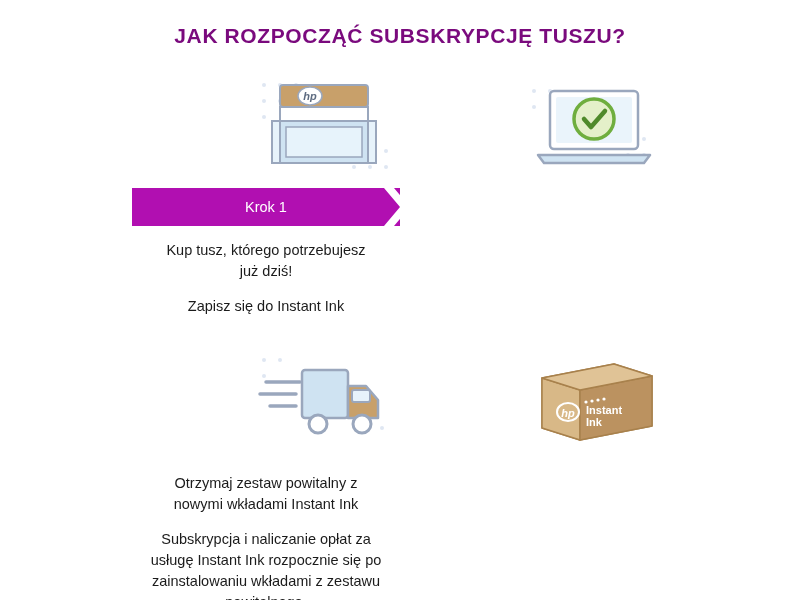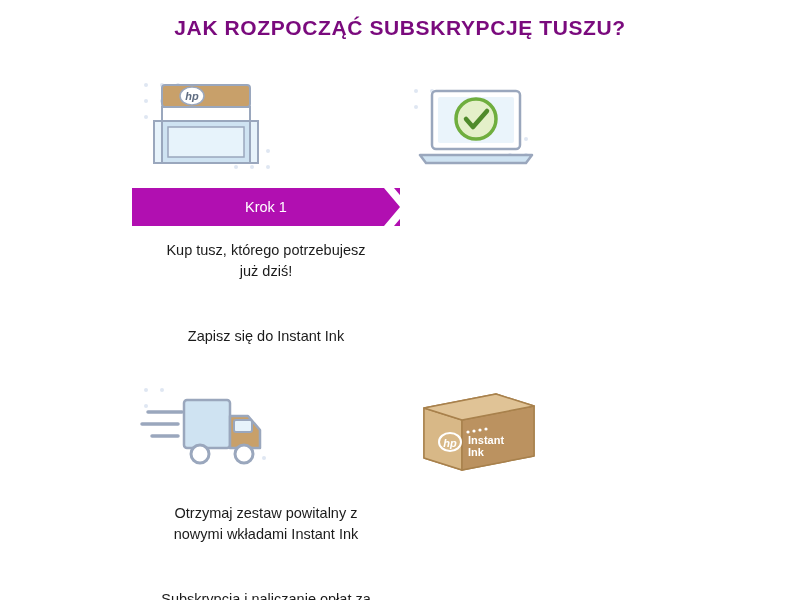--- a/index.html
+++ b/index.html
@@ -14,21 +14,21 @@
     overflow: hidden;
   }
   .page {
     position: relative;
     width: 800px;
     height: 600px;
     background: #ffffff;
   }
   .title {
     position: absolute;
-    top: 16px;
+    top: 24px;
     left: 0;
     width: 800px;
     text-align: center;
     font-size: 21px;
     font-weight: bold;
     letter-spacing: 0.6px;
     color: #7a0a7d;
   }
   .grid {
     position: absolute;
@@ -40,21 +40,21 @@
   
   .illus-row {
     display: flex;
     width: 536px;
     height: 120px;
   }
   .illus-cell {
     width: 268px;
     display: flex;
     align-items: center;
-    justify-content: flex-start;
+    justify-content: flex-end;
   }
 
   
   .bar-row {
     position: relative;
     width: 480px;
     height: 38px;
     display: flex;
     flex-direction: column;
   }
@@ -92,21 +92,21 @@
   .cap-cell {
     width: 268px;
     box-sizing: border-box;
     padding: 14px 18px 0 18px;
     text-align: center;
     font-size: 14.5px;
     line-height: 1.45;
     color: #1b1b1b;
   }
   .cap-cell.left { padding-left: 30px; padding-right: 30px; }
-  .cap-cell.right { padding-left: 16px; padding-right: 16px; margin-top: 30px; }
+  .cap-cell.right { padding-left: 16px; padding-right: 16px; }
 
   .spacer-a { height: 22px; }
 </style>
 </head>
 <body>
 
 <div class="page">
 
   <div class="title">JAK ROZPOCZĄĆ SUBSKRYPCJĘ TUSZU?</div>
 

